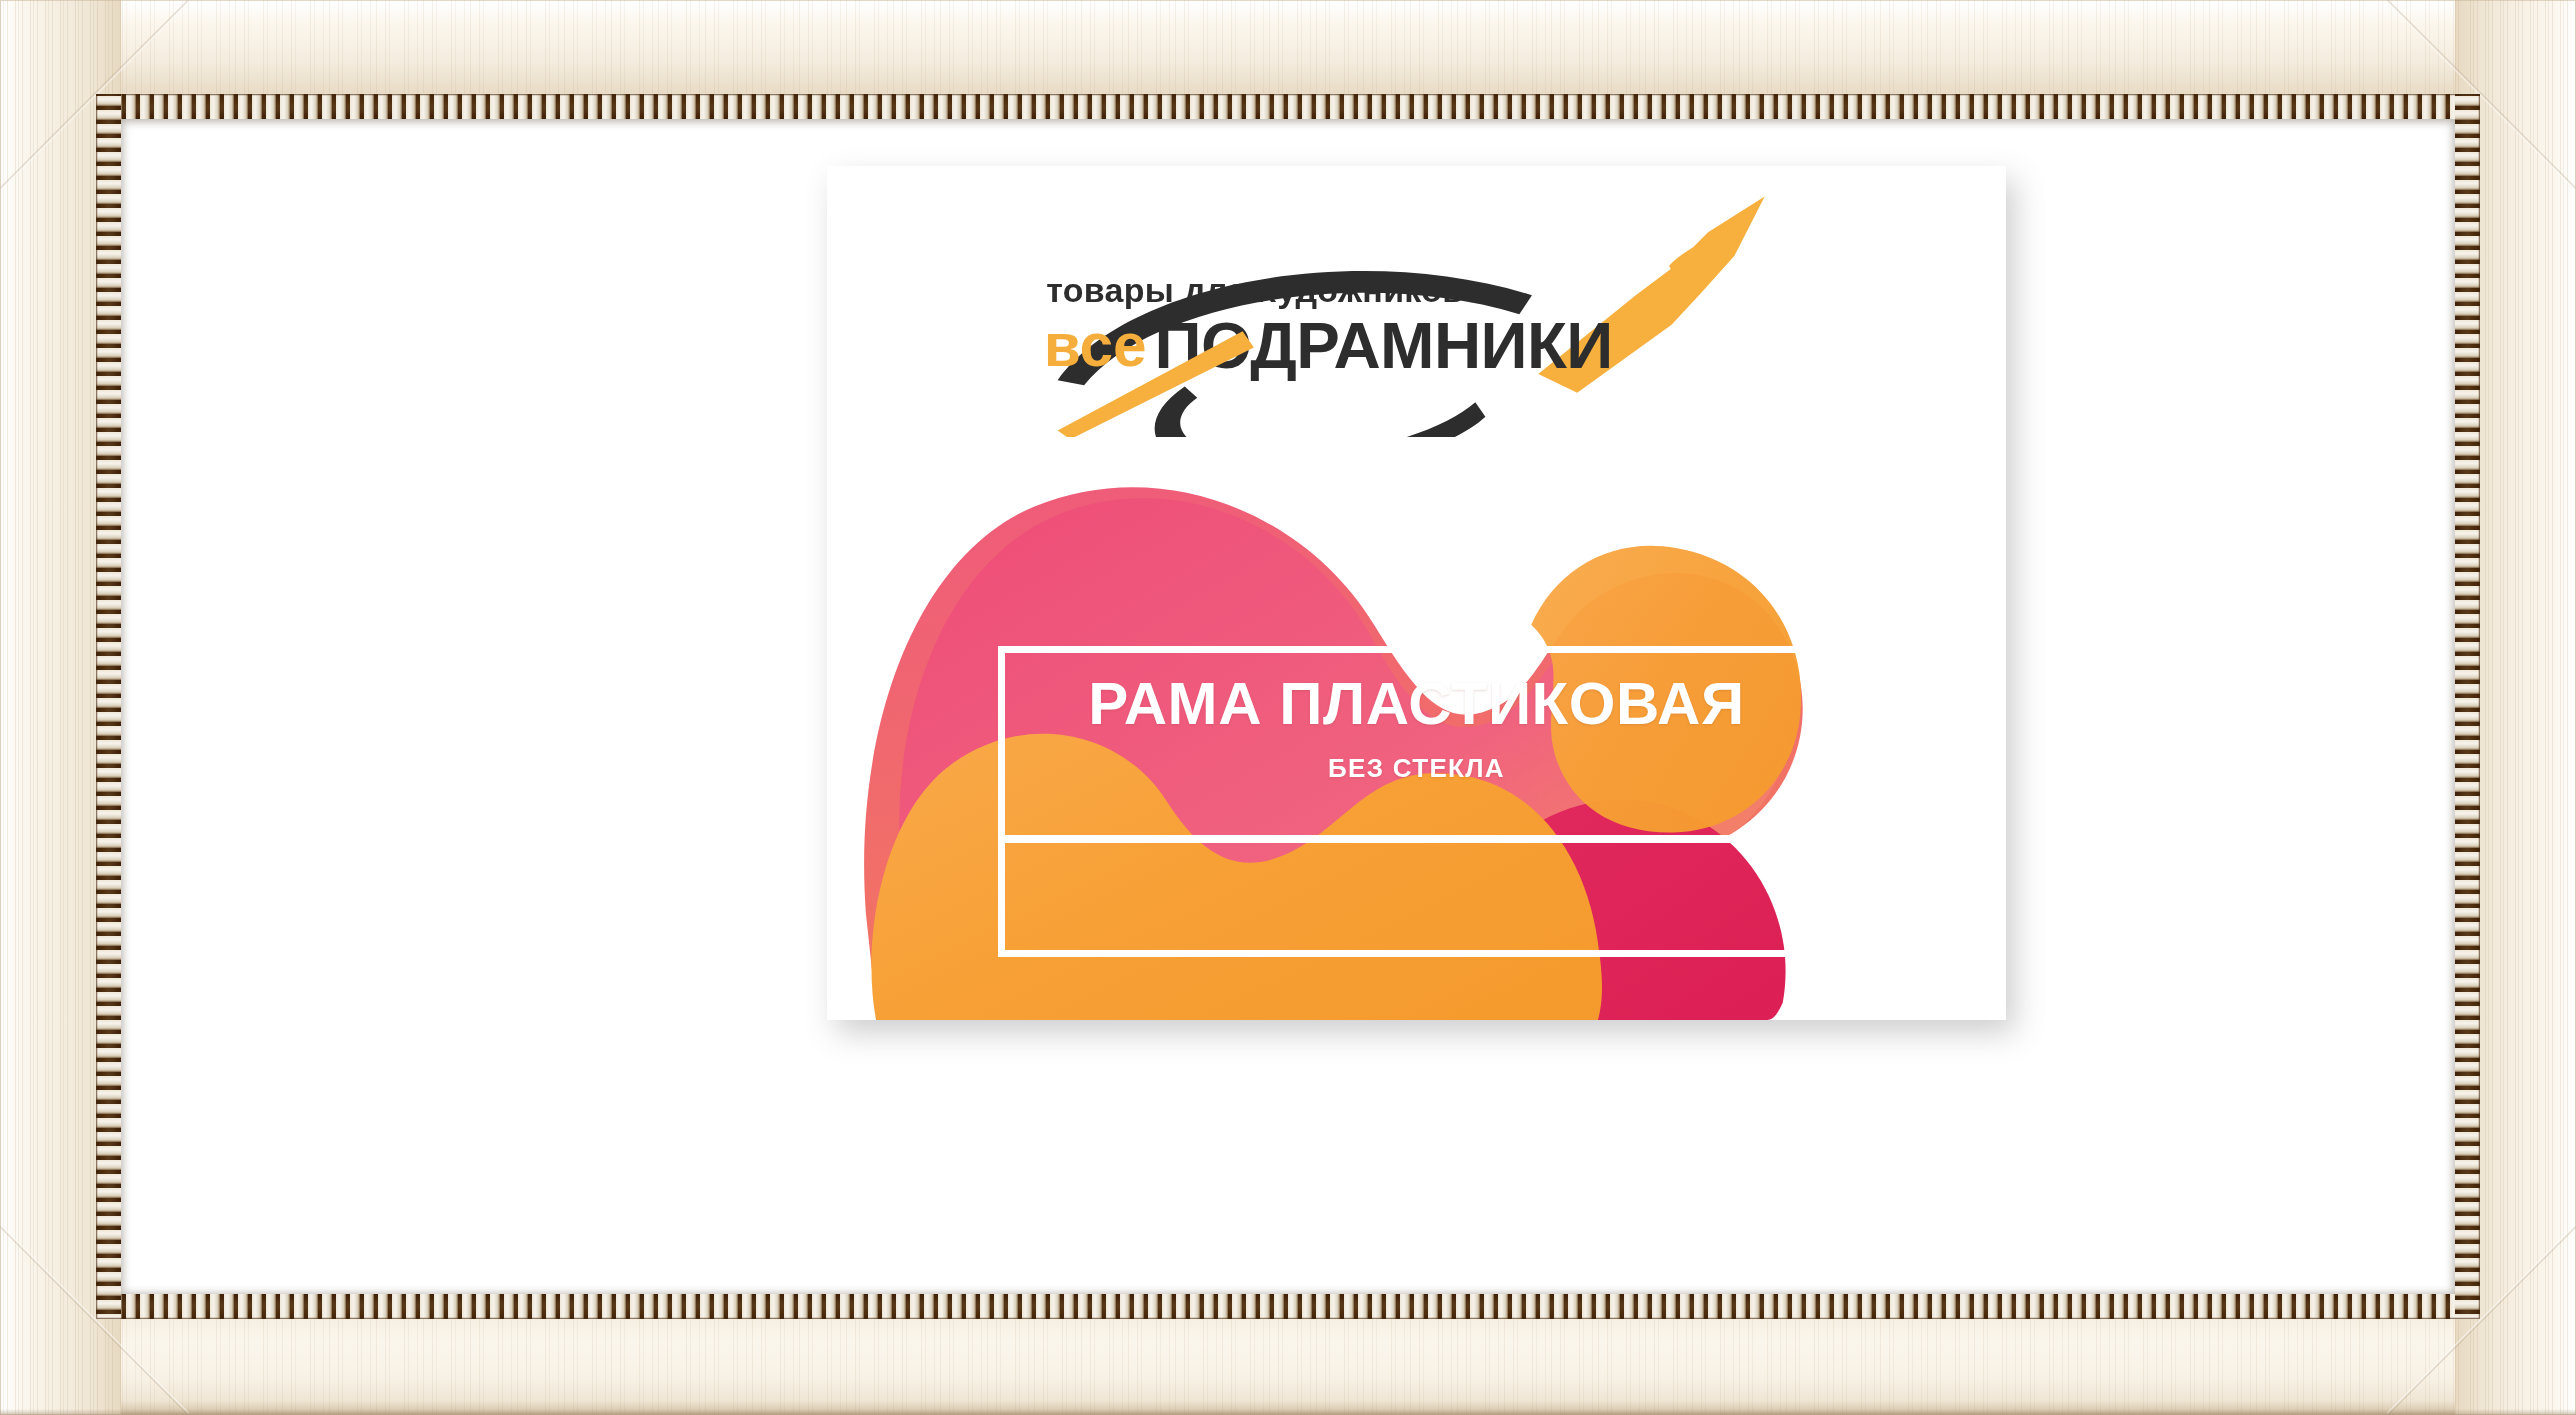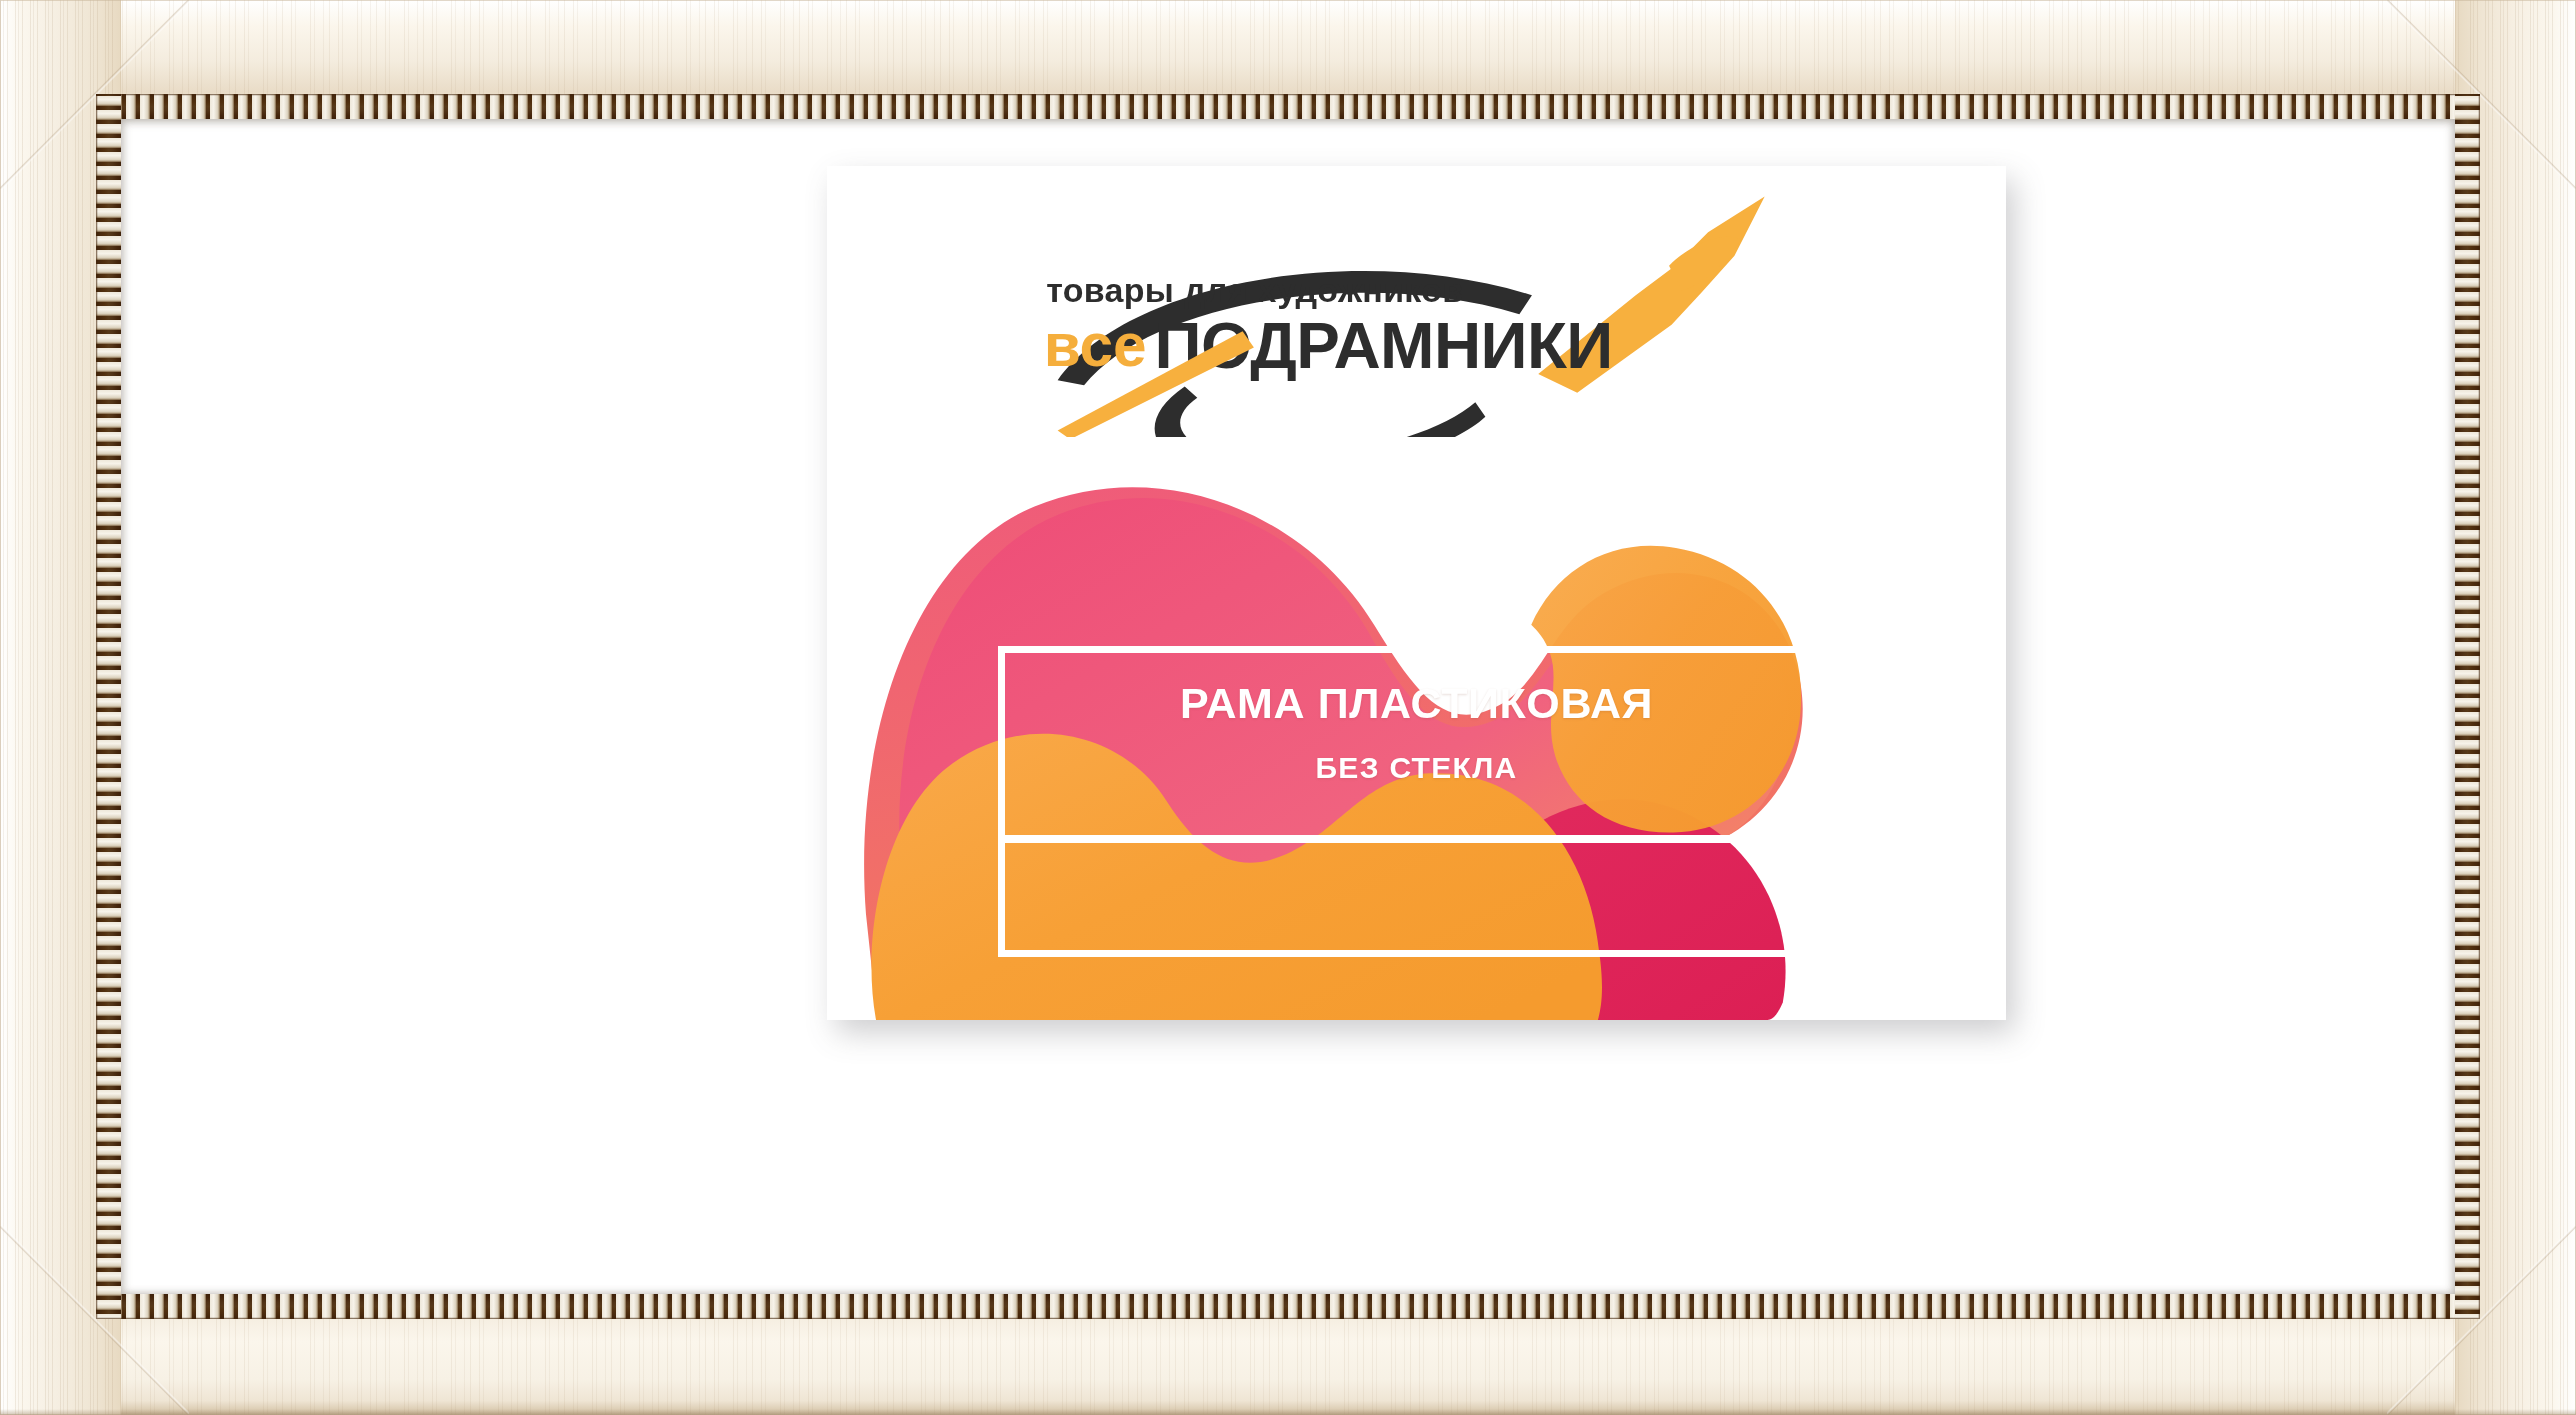--- a/index.html
+++ b/index.html
@@ -103,22 +103,22 @@
   .blobs svg{display:block;width:100%;height:100%;}
 
   
   .textbox{position:absolute;left:171px;top:480px;width:838px;height:311px;
     border:7.5px solid #ffffff;box-sizing:border-box;}
   .tb-divider{position:absolute;left:171px;top:669px;width:838px;height:7.5px;background:#ffffff;}
 
   .tline{position:absolute;left:0;width:100%;text-align:center;color:#ffffff;
     font-family:"Liberation Sans",sans-serif;font-weight:bold;letter-spacing:0.3px;
     text-shadow:0 1.3px 2.5px rgba(120,60,40,.18);}
-  .t-main{top:506px;font-size:43px;line-height:63px;letter-spacing:0.6px;}
-  .t-sub{top:582px;font-size:30px;line-height:40px;letter-spacing:1.3px;}
+  .t-main{top:506px;font-size:60px;line-height:63px;letter-spacing:0.6px;}
+  .t-sub{top:582px;font-size:26px;line-height:40px;letter-spacing:1.3px;}
   .t-size{top:711px;font-size:48px;line-height:50px;letter-spacing:0.6px;}
 </style>
 </head>
 <body>
 
 <div class="stage">
 
   <div class="frame">
     <div class="rail rail-top"></div>
     <div class="rail rail-bottom"></div>

